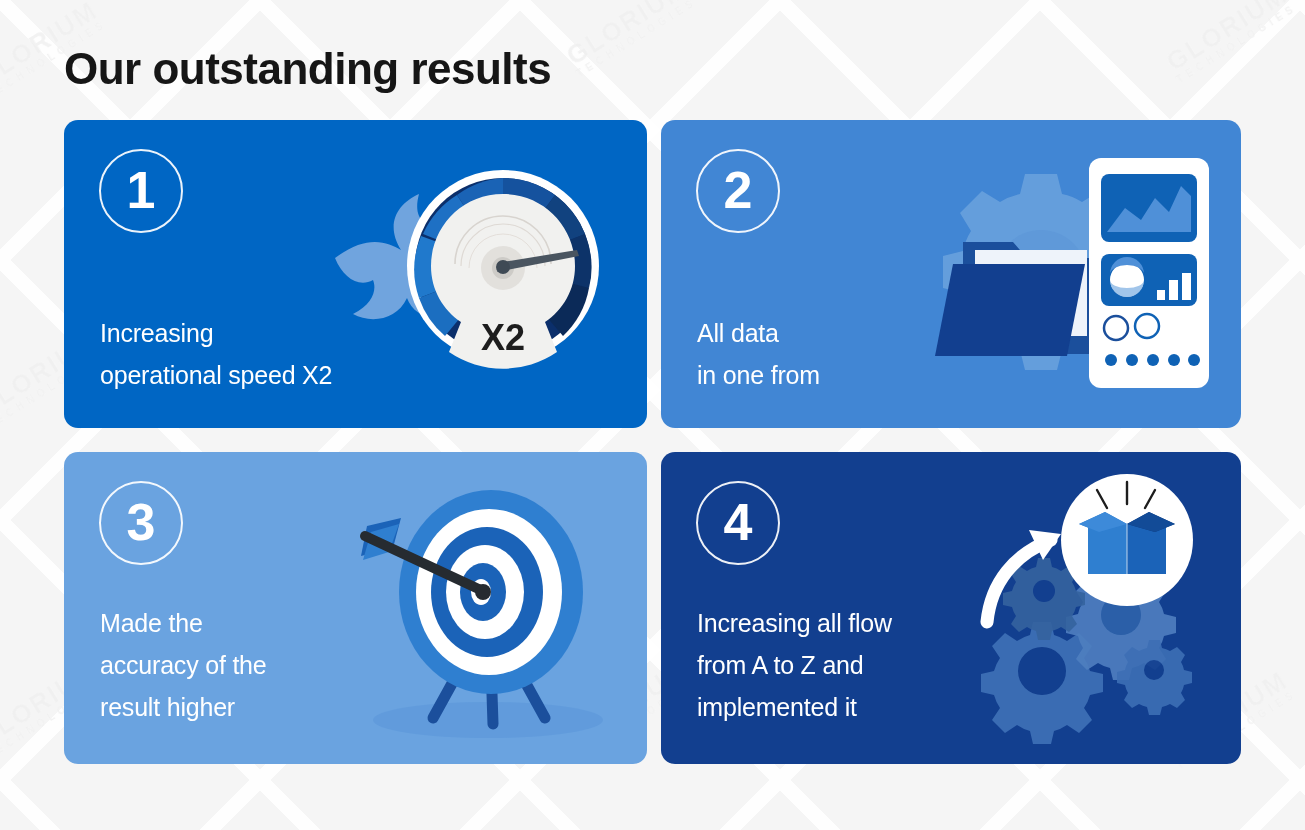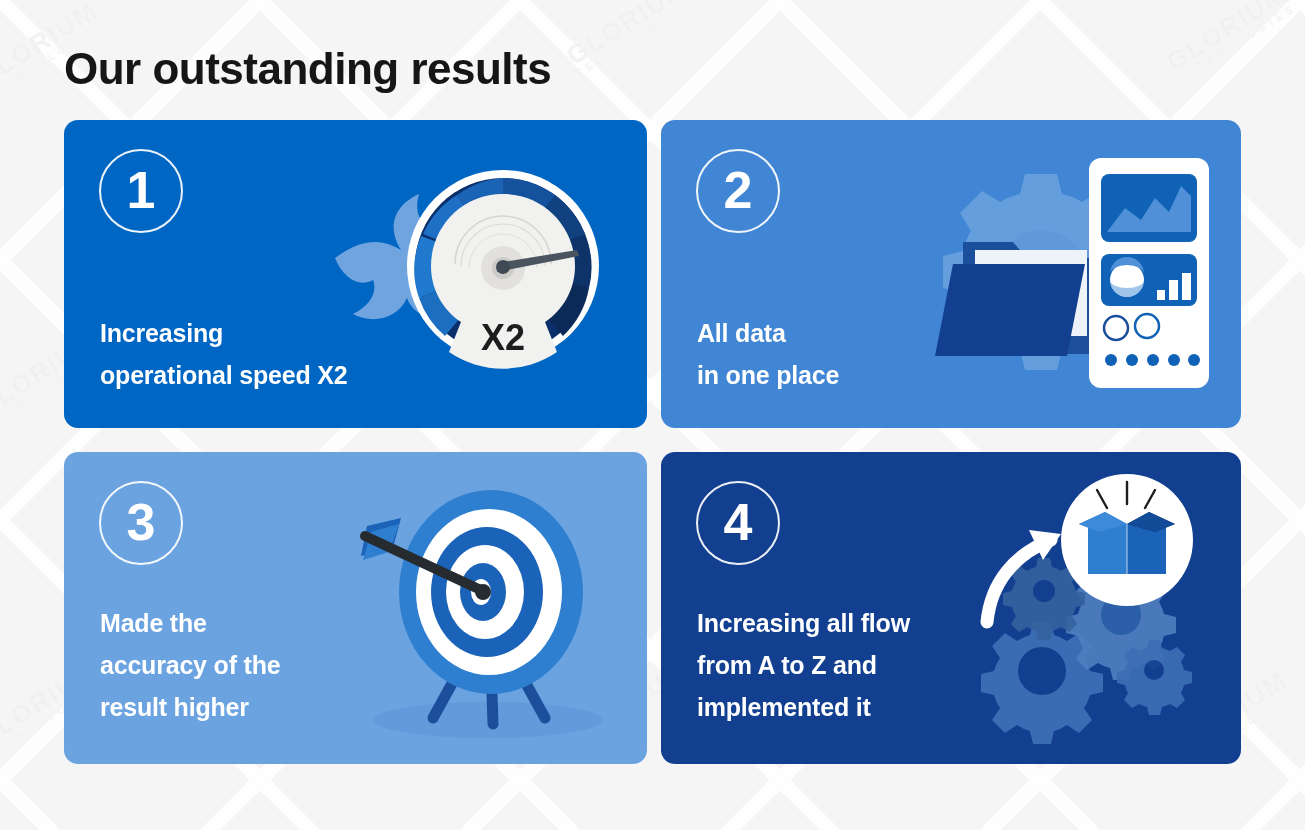--- a/index.html
+++ b/index.html
@@ -72,21 +72,21 @@
     font-size:52px;
     font-weight:700;
     line-height:1;
     padding-bottom:3px;
   }
   .card-text{
     position:absolute;
     left:36px;
     color:#fff;
     font-size:25px;
-    font-weight:700;
+    font-weight:400;
     line-height:42px;
     white-space:pre-line;
     letter-spacing:-0.2px;
   }
   .c1 .card-text, .c2 .card-text { bottom:32px; }
   .c3 .card-text, .c4 .card-text { bottom:36px; }
 
   .art{ position:absolute; pointer-events:none; }
 
   
@@ -204,21 +204,21 @@
       <g fill="#0f62b5">
         <circle cx="198" cy="214" r="6"></circle>
           <circle cx="219" cy="214" r="6"></circle>
         <circle cx="240" cy="214" r="6"></circle>
           <circle cx="261" cy="214" r="6"></circle>
         <circle cx="281" cy="214" r="6"></circle>
       </g>
     </svg>
     <div class="badge">2</div>
     <div class="card-text">All data
-in one place</div>
+in one from</div>
   </div>
 
   <div class="card c3" style="background:#6aa3e0;">
     <svg class="art art-target" viewBox="0 0 330 270">
       <ellipse cx="175" cy="246" rx="115" ry="18" fill="#5a95d8" opacity=".55"></ellipse>
 
       <g stroke="#1b4f9c" stroke-width="11" stroke-linecap="round">
         <line x1="152" y1="186" x2="120" y2="244"></line>
         <line x1="178" y1="190" x2="180" y2="250"></line>
         <line x1="200" y1="186" x2="232" y2="244"></line>

